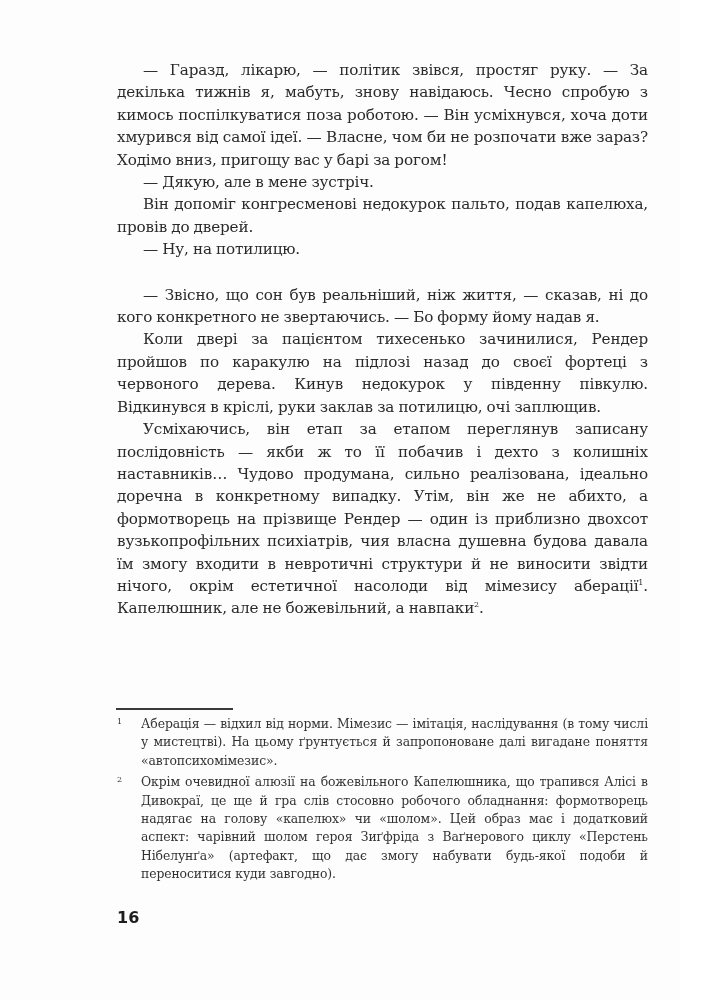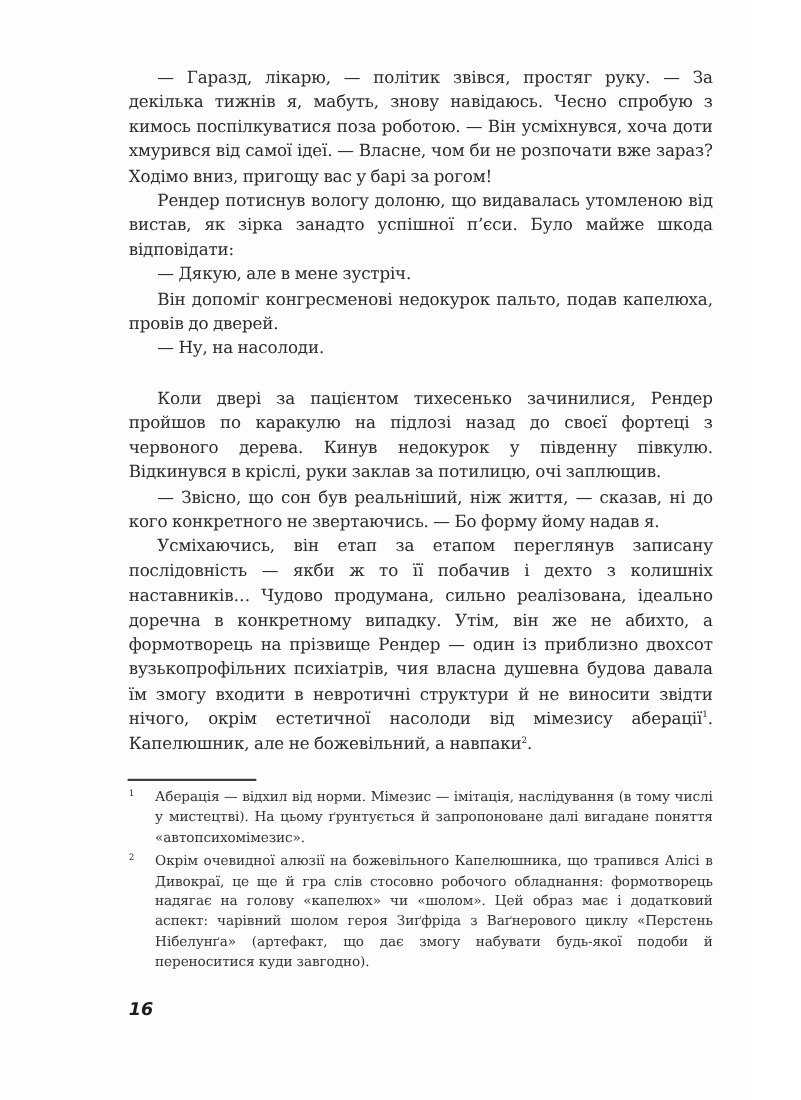--- a/index.html
+++ b/index.html
@@ -79,39 +79,37 @@
       font-size: 8px;
     }
     .page-number {
       position: absolute;
       left: 117px;
       top: 908px;
       font-family: "DejaVu Sans", "Liberation Sans", sans-serif;
       font-weight: bold;
       font-size: 16px;
       color: #1e1e1e;
-      font-style: italic;
     }
   </style>
 </head>
 <body>
 
 <div class="page">
 
   <div class="text-block">
     <p>— Гаразд, лікарю, — політик звівся, простяг руку. — За декілька тижнів я, мабуть, знову навідаюсь. Чесно спробую з кимось поспілкуватися поза роботою. — Він усміхнувся, хоча доти хмурився від самої ідеї. — Власне, чом би не розпочати вже зараз? Ходімо вниз, пригощу вас у барі за рогом!</p>
-    <p>Рендер потиснув вологу долоню, що видавалась утомленою від вистав, як зірка занадто успішної п’єси. Було майже шкода відповідати:</p>
     <p class="dialogue">— Дякую, але в мене зустріч.</p>
     <p>Він допоміг конгресменові недокурок пальто, подав капелюха, провів до дверей.</p>
-    <p class="dialogue">— Ну, на насолоди.</p>
+    <p class="dialogue">— Ну, на потилицю.</p>
 
     <div class="section-gap"></div>
 
+    <p>— Звісно, що сон був реальніший, ніж життя, — сказав, ні до кого конкретного не звертаючись. — Бо форму йому надав я.</p>
     <p>Коли двері за пацієнтом тихесенько зачинилися, Рендер пройшов по каракулю на підлозі назад до своєї фортеці з червоного дерева. Кинув недокурок у південну півкулю. Відкинувся в кріслі, руки заклав за потилицю, очі заплющив.</p>
-    <p>— Звісно, що сон був реальніший, ніж життя, — сказав, ні до кого конкретного не звертаючись. — Бо форму йому надав я.</p>
     <p><span>Усміхаючись, він етап за етапом переглянув записану послідовність — якби ж то її побачив і дехто з колишніх наставників… Чудово продумана, сильно реалізована, ідеально доречна в конкретному випадку. Утім, він же не абихто, а формотворець на прізвище Рендер — один із приблизно двохсот вузькопрофільних психіатрів, чия власна душевна будова давала їм змогу входити в невротичні структури й не виносити звідти нічого, окрім естетичної насолоди від мімезису аберації</span><sup class="fn-ref">1</sup><span>. Капелюшник, але не божевільний, а навпаки</span><sup class="fn-ref">2</sup><span>.</span></p>
   </div>
 
   <div class="footnote-rule"></div>
 
   <div class="footnotes">
     <div class="footnote">
       <span class="fn-marker">1</span>
       <span>Аберація — відхил від норми. Мімезис — імітація, наслідування (в тому числі у мистецтві). На цьому ґрунтується й запропоноване далі вигадане поняття «автопсихомімезис».</span>
     </div>

